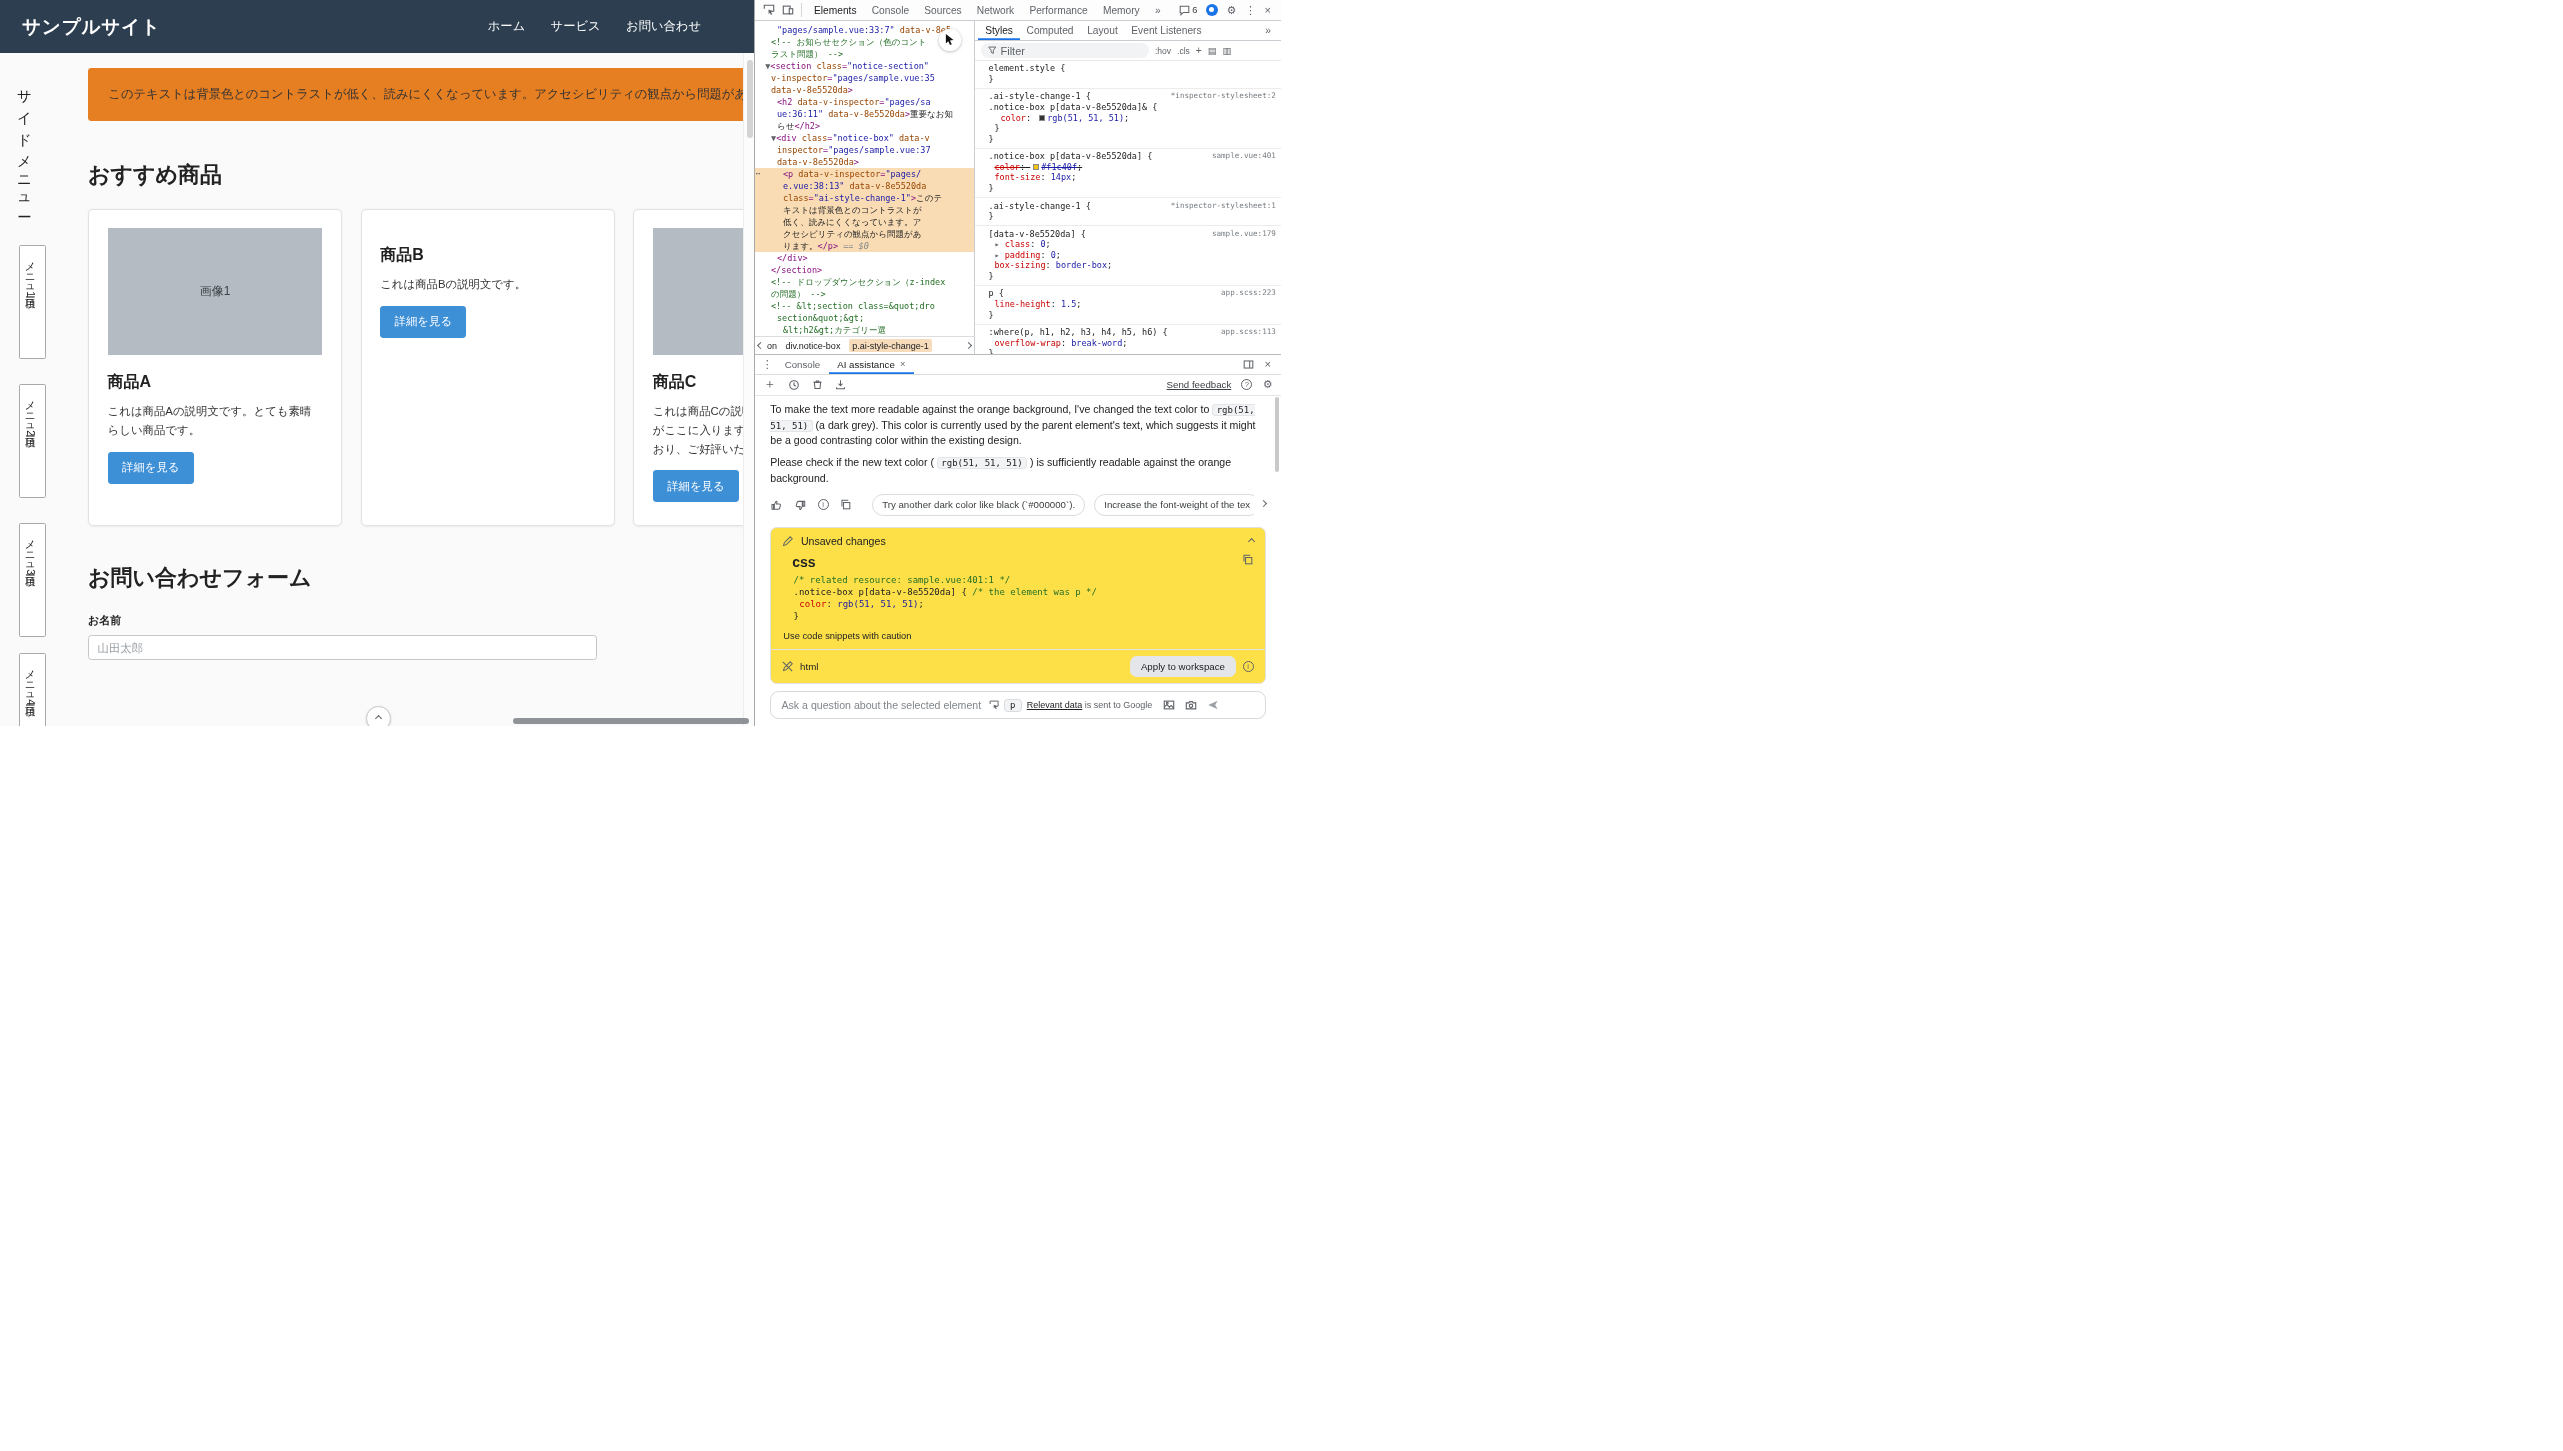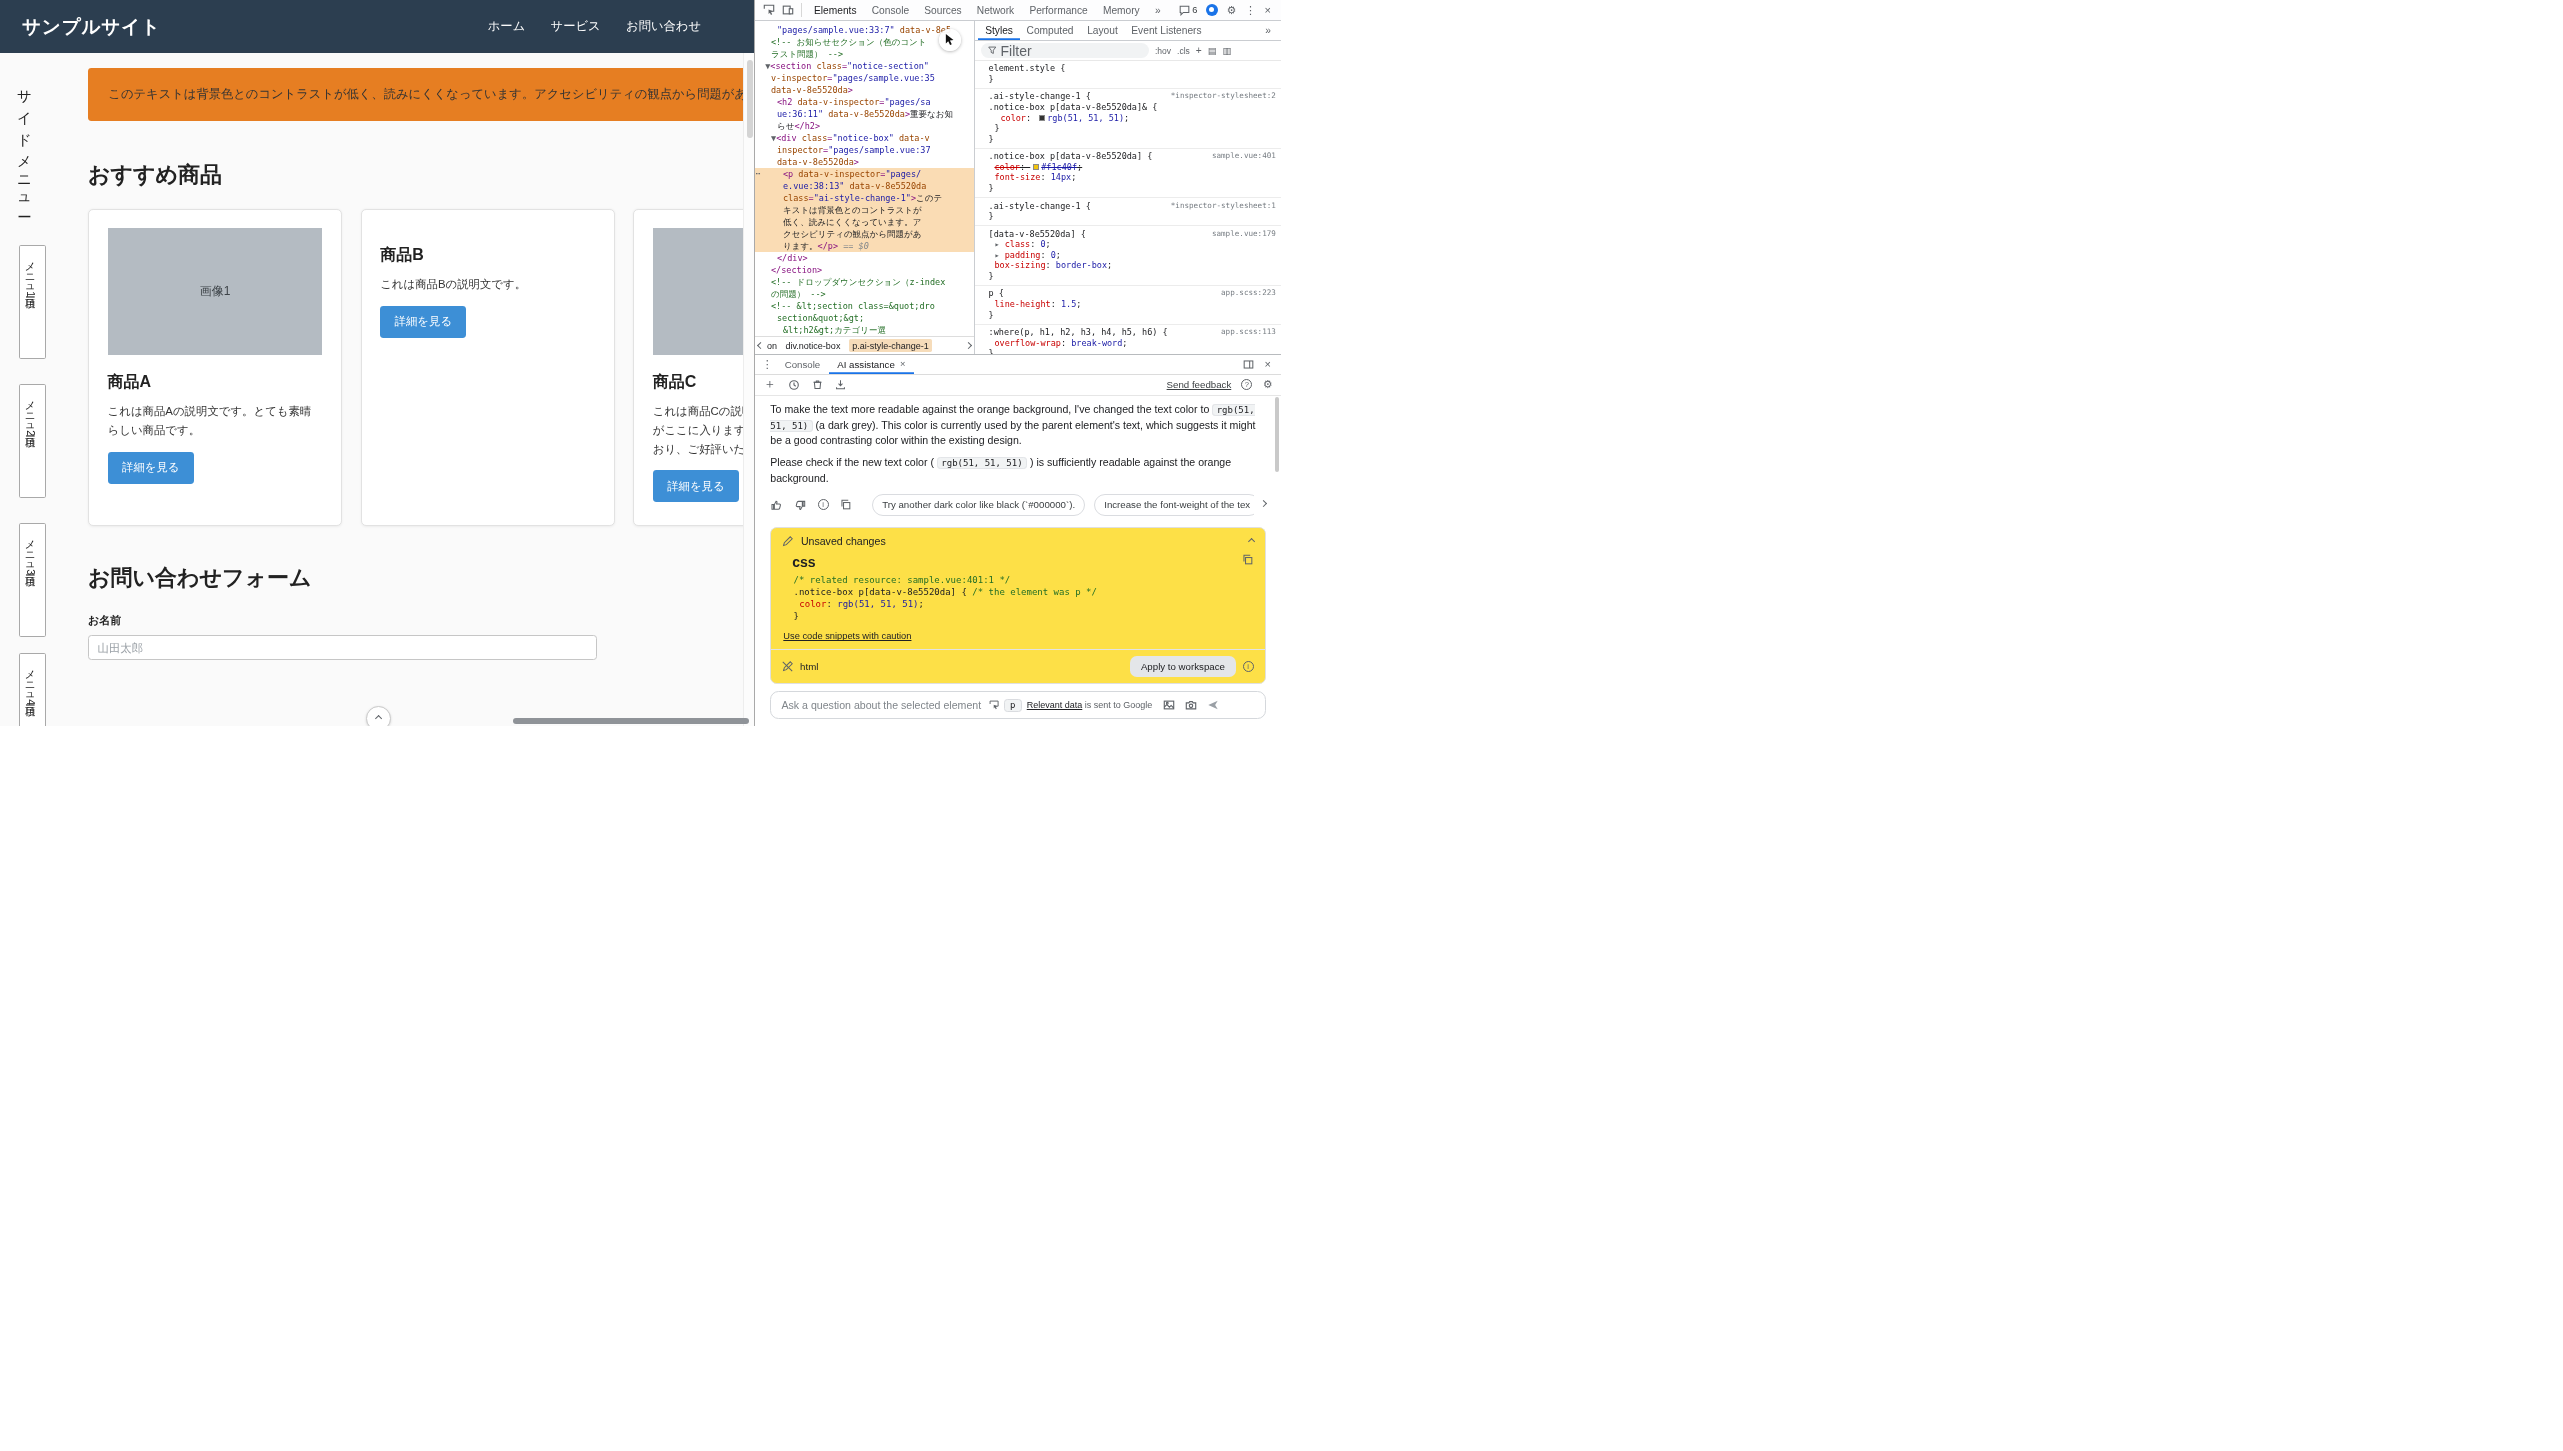--- a/index.html
+++ b/index.html
@@ -86,21 +86,21 @@
   .crumb.on { background:#f6dcba; border-radius:1.7px; padding:1.7px 3.4px; }
   .crumb-arrow { position:absolute; top:6px; }
 
   .dt-styles { flex:1; border-left:0.8px solid #cacdd1; display:flex; flex-direction:column; min-width:0; position:relative; }
   .subtabs { height:20.3px; flex:0 0 20.3px; border-bottom:0.8px solid #cacdd1; display:flex; align-items:stretch; padding:0 3.4px; }
   .subtab { padding:0 6.8px; line-height:20.3px; color:#5f6368; font-size:10.2px; cursor:pointer; white-space:nowrap; }
   .subtab.sel { color:#202124; box-shadow:inset 0 -1.7px 0 #1a73e8; }
   .subtab.more { margin-left:auto; }
   .filter-row { height:19.5px; flex:0 0 19.5px; display:flex; align-items:center; border-bottom:0.8px solid #e8e8e8; padding:0 6px; gap:6px; }
   .filter-box { width:168px; height:14.4px; background:#f1f3f4; border-radius:7.6px; display:flex; align-items:center;
-    gap:4.2px; padding:0 6.8px; color:#5f6368; font-size:14px; }
+    gap:4.2px; padding:0 6.8px; color:#5f6368; font-size:11px; }
   .tok { font-size:8.5px; color:#5f6368; cursor:pointer; }
   .sqicon { font-size:9.3px; color:#5f6368; cursor:pointer; }
   .rules { flex:1; overflow:hidden; font-family:"DejaVu Sans Mono",monospace; font-size:8.5px; line-height:10.6px; }
   .rule { padding:2.5px 5.1px 3.4px 3.4px; border-bottom:0.8px solid #ececec; }
   .origin { float:right; color:#777d83; font-size:7.6px; margin-left:6.8px; cursor:pointer; }
   .sl { white-space:nowrap; }
 
   .dt-drawer { flex:1; border-top:0.8px solid #b8bbbe; display:flex; flex-direction:column; min-height:0; }
   .drawer-tabs { height:19.5px; flex:0 0 19.5px; display:flex; align-items:center; border-bottom:0.8px solid #dcdcdc; padding:0 6.8px; }
   .d-tab { padding:0 8.5px; line-height:19.5px; font-size:9.7px; color:#5f6368; cursor:pointer; display:flex; align-items:center; gap:5.1px; }
@@ -124,21 +124,21 @@
   .chip-more { position:absolute; right:0; top:6.8px; }
 
   .unsaved { margin-top:11px; border:0.8px solid #e0e0e0; border-radius:6.8px; background:#fde047; overflow:hidden; }
   .u-head { display:flex; align-items:center; gap:7.6px; padding:7.6px 11px 5.1px; font-size:10.6px; color:#202124; }
   .u-head .collapse { margin-left:auto; }
   .u-body { padding:1.7px 12px 0; }
   .css-row { display:flex; align-items:flex-start; font-size:14px; font-weight:700; margin-bottom:4.2px;margin-left:9px; }
   .css-row .icon { margin-left:auto; }
   .code { font-family:"DejaVu Sans Mono",monospace; font-size:9px; line-height:12px; }
   .cl { white-space:nowrap; }
-  .caution { display:inline-block; margin:9.3px 0 7.6px; font-size:9.3px; color:#202124; text-decoration:underline; cursor:pointer; }
+  .caution { display:inline-block; margin:9.3px 0 7.6px; font-size:9.3px; color:#202124; cursor:pointer; }
   .u-foot { display:flex; align-items:center; gap:6.8px; border-top:0.8px solid #e3e3e3; padding:6px 11px; }
   .u-foot-label { font-size:9.7px; color:#202124; }
   .apply-btn { margin-left:auto; background:#e4e6e9; border:none; border-radius:6.8px; padding:5.1px 11px;
     font-size:9.7px; color:#202124; cursor:pointer; font-family:inherit; }
 
   .ask { margin-top:auto; border:0.8px solid #d5d8dc; border-radius:8.5px; background:#fff; padding:6.8px 10.2px 6px;
     display:flex; flex-direction:row; gap:7.6px; }
   .ask-ph { font-size:10.6px; color:#80868b; }
   .ask-row { display:flex; align-items:center; gap:5.1px; }
   .ctx-chip { display:flex; align-items:center; gap:3.4px; background:#f1f3f4; border:0.8px solid #dadce0;

